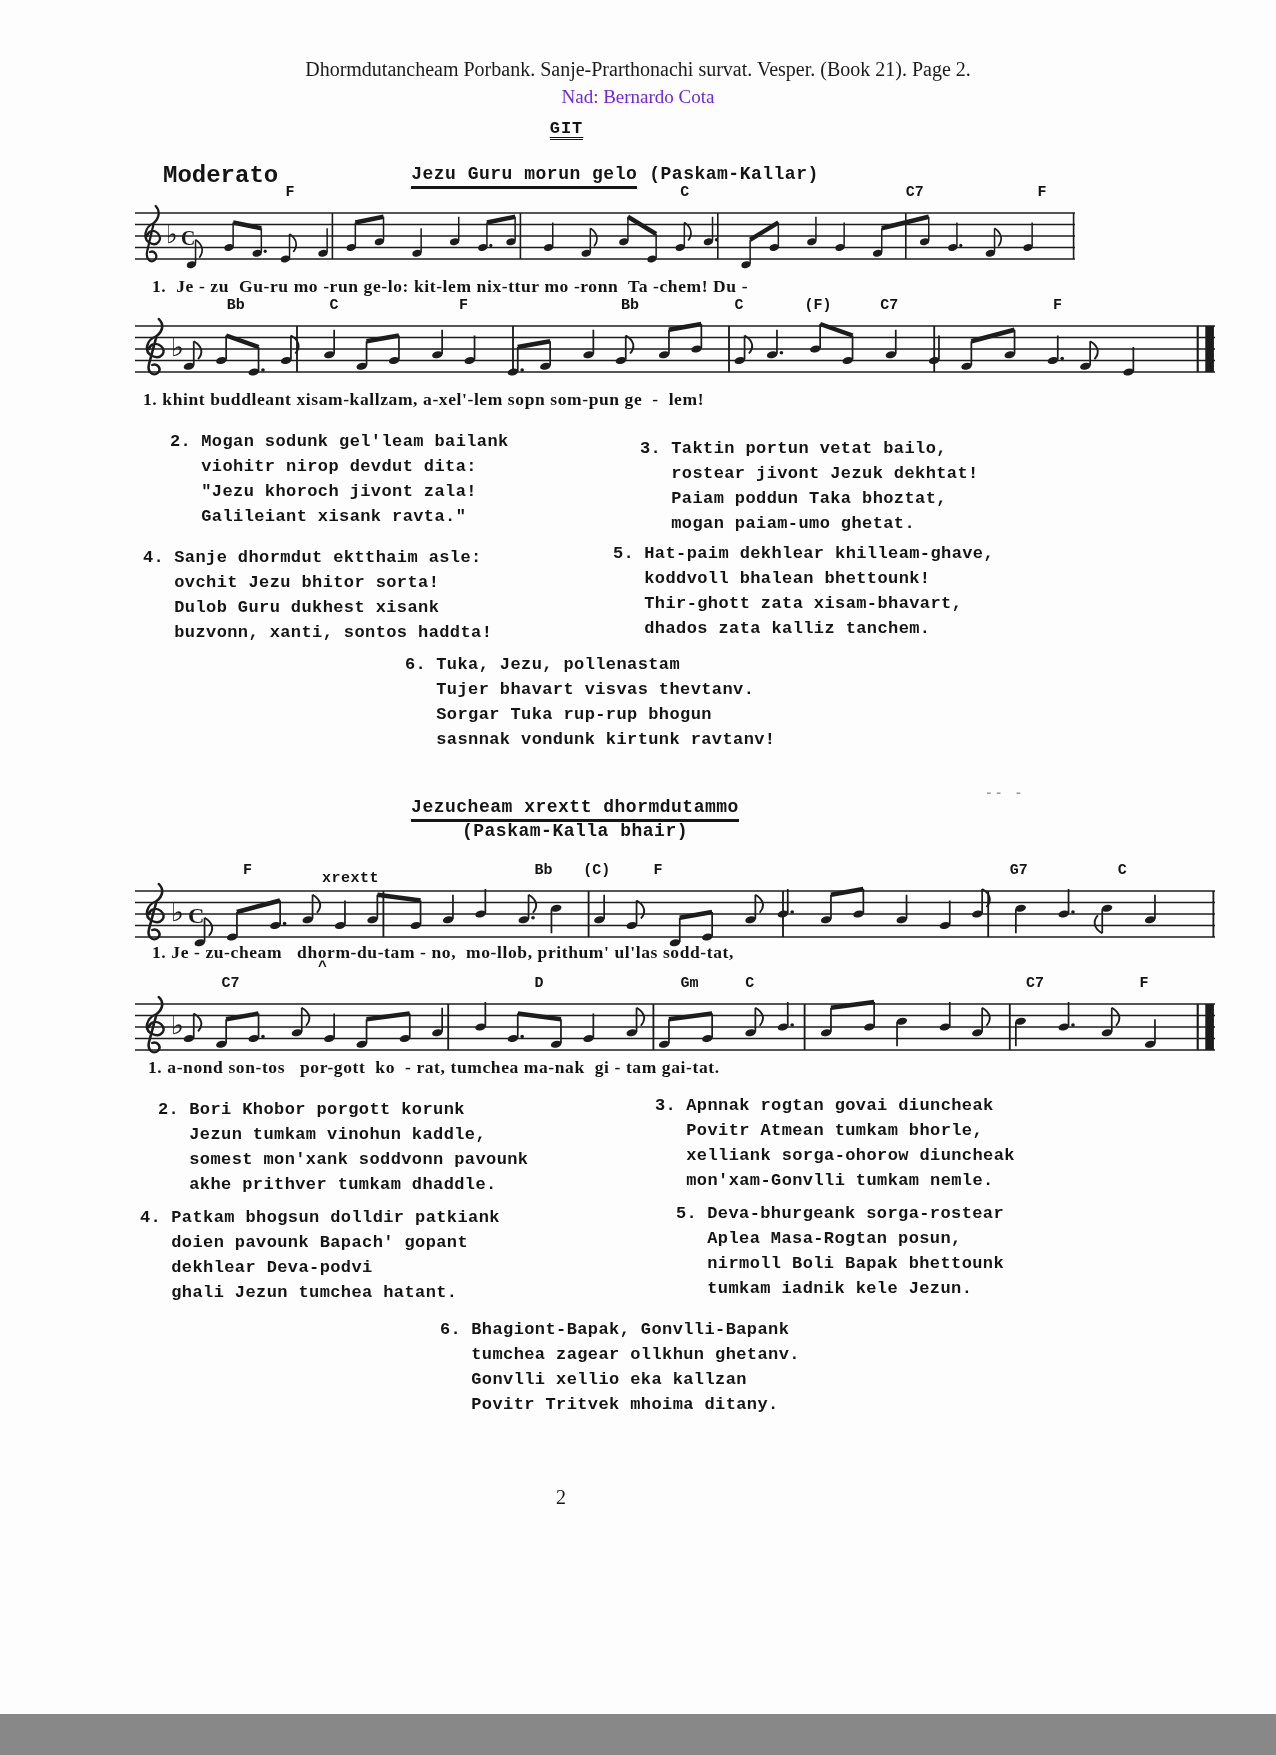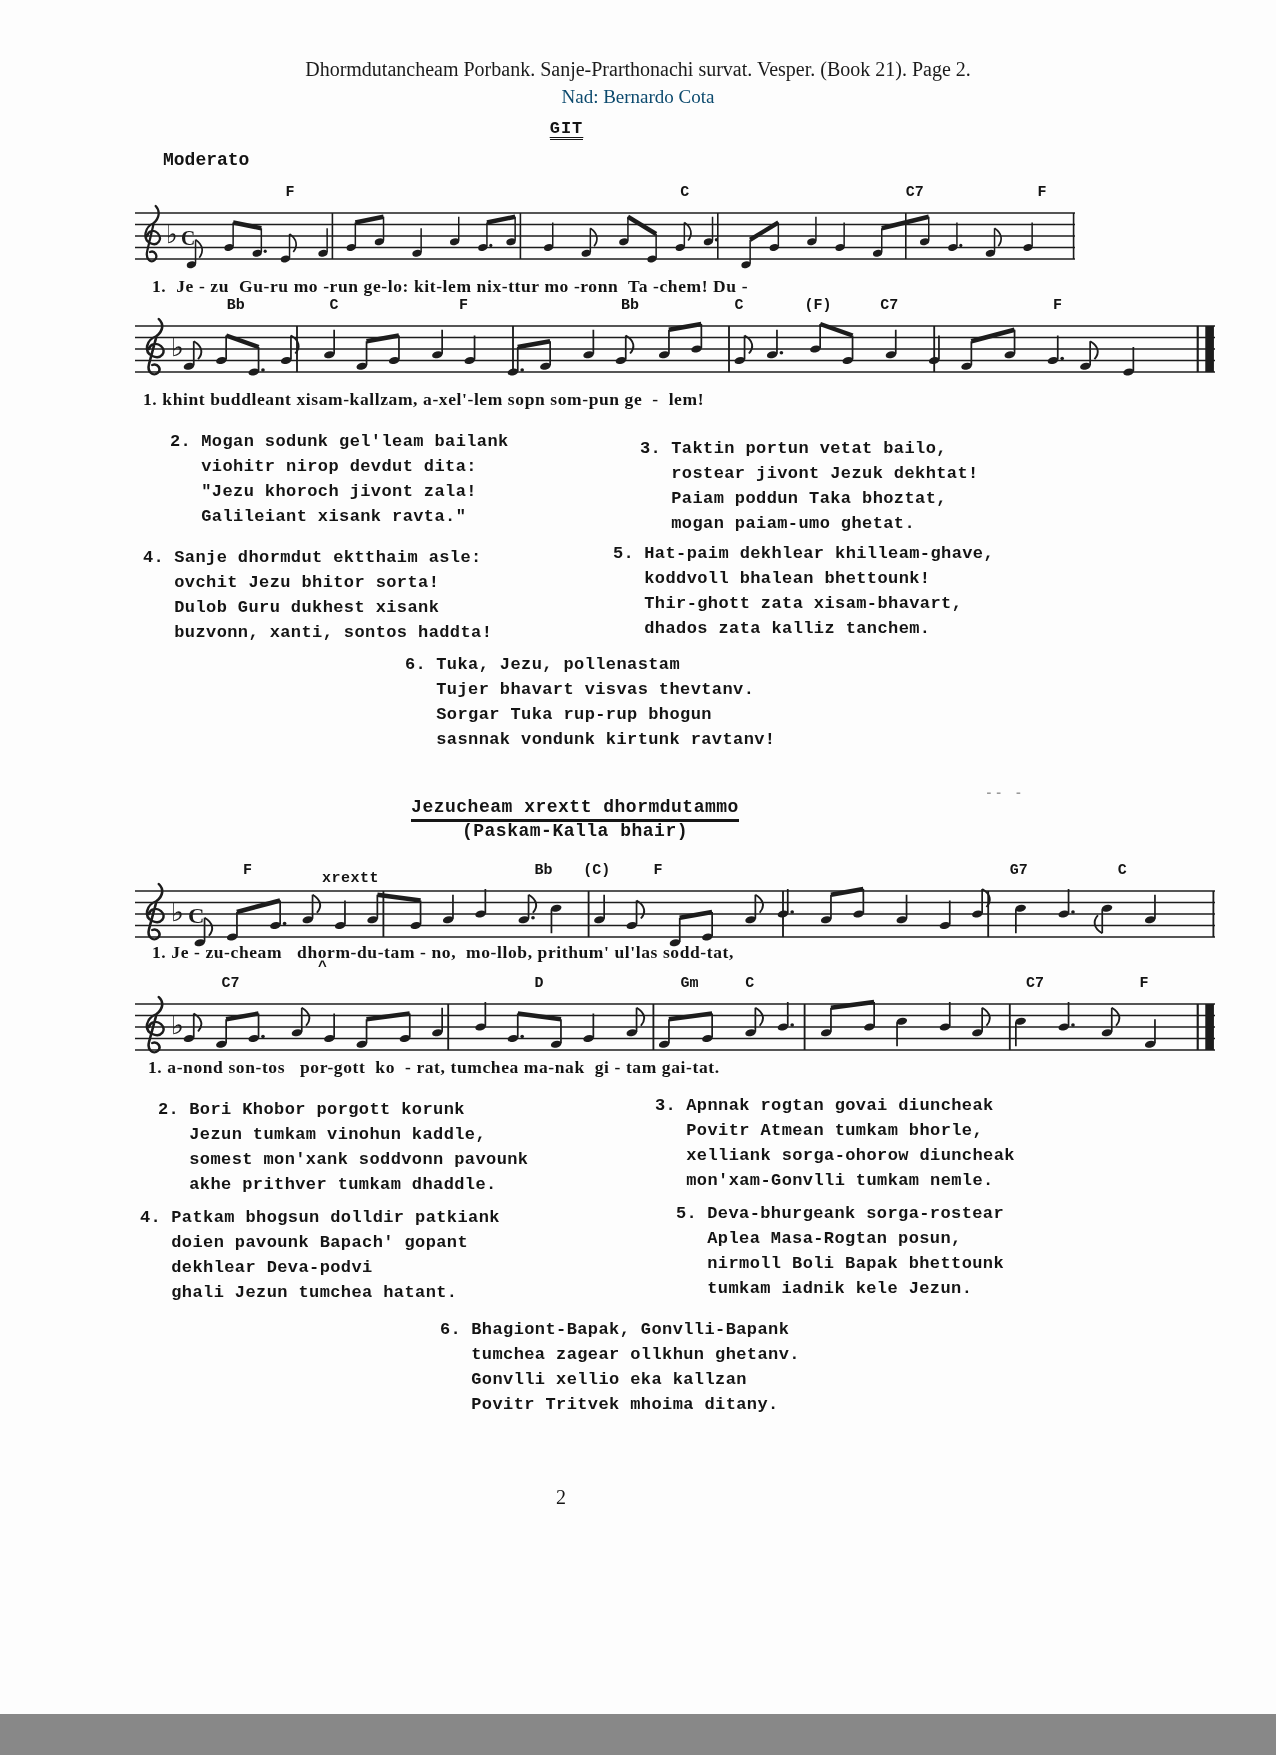--- a/index.html
+++ b/index.html
@@ -2,24 +2,24 @@
 <html><head>
 <meta charset="utf-8">
 <style>
   html,body{margin:0;padding:0;background:#888;}
   .page{position:relative;width:1276px;height:1714px;background:#fdfdfd;overflow:hidden;color:#161616;}
   .abs{position:absolute;}
   .serif{font-family:"Liberation Serif",serif;}
   .tw{font-family:"Liberation Mono",monospace;font-weight:700;color:#141414;}
   .c{text-align:center;}
   .hdr1{top:58px;left:0;width:100%;font-size:20px;color:#1b1b1b;}
-  .hdr2{top:86px;left:0;width:100%;font-size:19px;color:#0c4a6e;}
+  .hdr2{top:86px;left:0;width:100%;font-size:19px;color:#6d28d9;}
   .git{top:118px;left:0;width:1133px;font-size:17px;letter-spacing:1px;}
   .u2{border-bottom:1.5px solid #141414;text-decoration:underline;text-underline-offset:4px;padding-bottom:1px;}
-  .tempo{left:163px;top:150px;font-size:18px;}
+  .tempo{left:163px;top:162px;font-size:24px;}
   .songtitle{font-size:18px;letter-spacing:.5px;}
   .u{border-bottom:3px solid #161616;padding-bottom:2px;}
   .staffblock{position:absolute;}
   .chord{position:absolute;top:0;font-size:15px;font-family:"Liberation Mono",monospace;font-weight:700;color:#141414;white-space:nowrap;}
   .staff-svg{display:block;width:100%;height:70px;margin-top:19px;}
   .lyric{font-size:17.5px;letter-spacing:.6px;white-space:pre;font-family:Liberation Serif, serif;}
   .verse{display:flex;gap:10px;font-size:17px;line-height:25px;letter-spacing:.4px;}
   .vnum{flex:0 0 auto;}
   .vl span{display:block;white-space:pre;}
   .annot{font-size:15px;letter-spacing:.5px;}
@@ -30,20 +30,24 @@
 </head>
 <body>
 
 <div class="page">
 
   <div class="abs serif c hdr1">Dhormdutancheam Porbank. Sanje-Prarthonachi survat. Vesper. (Book 21). Page 2.</div>
   <div class="abs serif c hdr2">Nad: Bernardo Cota</div>
   <div class="abs c git"><span class="tw u2">GIT</span></div>
 
   <div class="abs tw tempo">Moderato</div>
+  <div class="abs c" style="top:164px;left:0;width:1230px">
+    <span class="tw songtitle u">Jezu Guru morun gelo</span>
+    <span class="tw songtitle" style="margin-left:8px">(Paskam-Kallar)</span>
+  </div>
 
   <div class="staffblock" style="left:135px;top:184px;width:940px">
     <span class="chord" style="left:16%">F</span>
     <span class="chord" style="left:58%">C</span>
     <span class="chord" style="left:82%">C7</span>
     <span class="chord" style="left:96%">F</span>
     <svg class="staff-svg" viewBox="0 0 1000 70" preserveAspectRatio="none">
         <line x1="0" y1="10" x2="1000" y2="10" stroke="#1c1c1c" stroke-width="1.4"></line>
         <line x1="0" y1="21.5" x2="1000" y2="21.5" stroke="#1c1c1c" stroke-width="1.4"></line>
         <line x1="0" y1="33" x2="1000" y2="33" stroke="#1c1c1c" stroke-width="1.4"></line>

